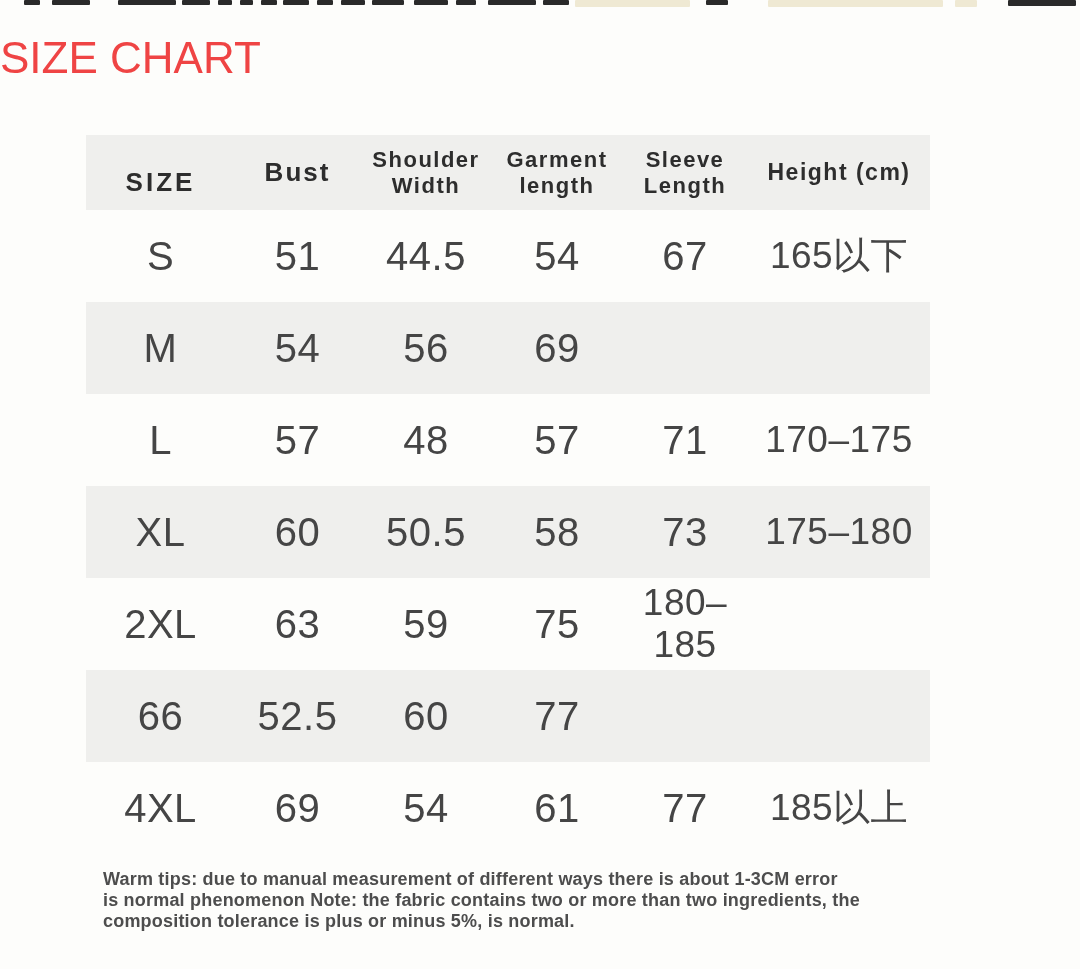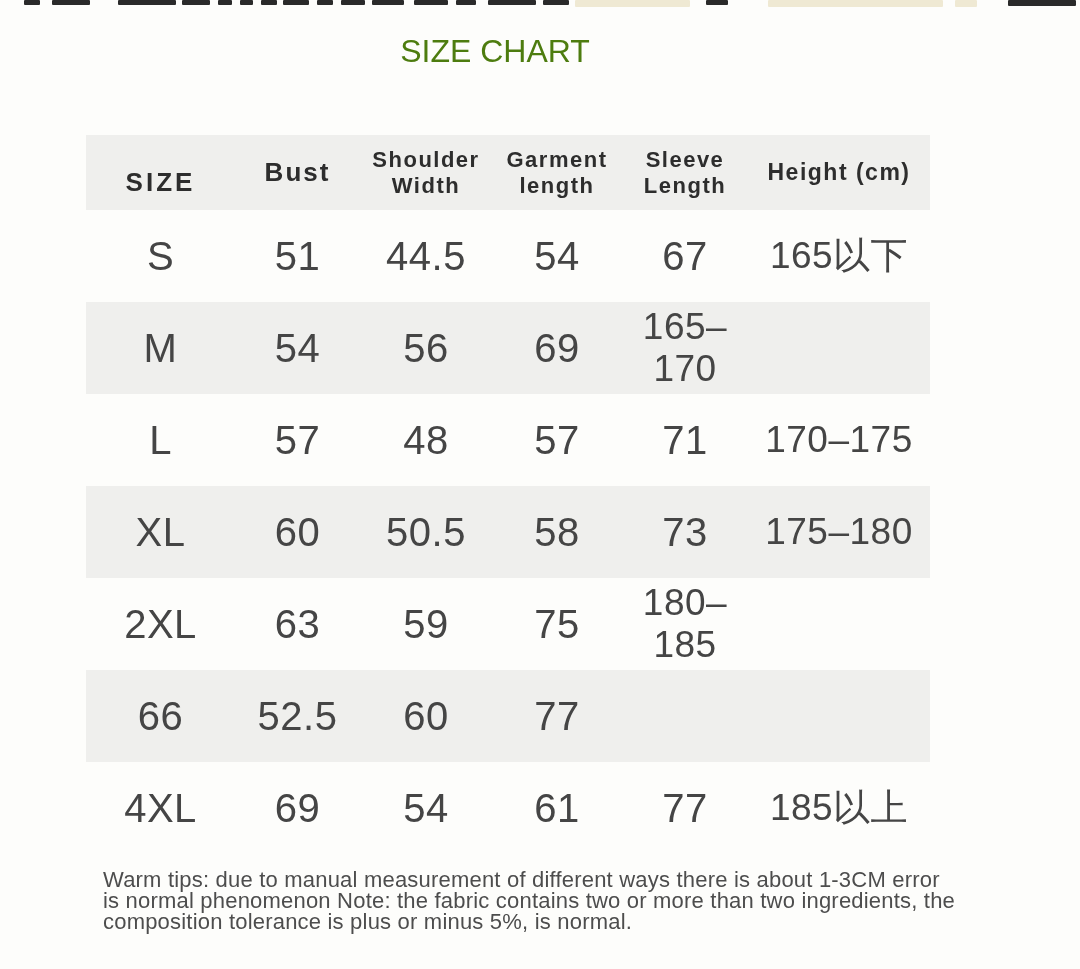--- a/index.html
+++ b/index.html
@@ -7,22 +7,22 @@
     position:relative;width:1080px;height:969px;overflow:hidden;
     background:#fdfdfb;
     font-family:"Liberation Sans","DejaVu Sans",sans-serif;
   }
   
   .top-strip{position:absolute;left:0;top:0;width:1080px;height:8px;}
   .top-strip .frag{position:absolute;top:0;height:5px;background:#2a2a2a;border-radius:1px;}
   .top-strip .pale{background:#efe9d3;height:7px;}
   
   .title{
-    position:absolute;left:0;top:33px;width:990px;text-align:center;
-    font-size:32px;font-weight:400;letter-spacing:0px;color:#4d7c0f;
+    position:absolute;left:0;top:33px;width:990px;
+    font-size:44px;font-weight:400;letter-spacing:0px;color:#ef4444;
   }
   
   .size-table{position:absolute;left:86px;top:135px;width:844px;}
   .trow{
     display:grid;
     grid-template-columns:149px 125px 132px 130px 126px 182px;
     align-items:center;height:92px;
   }
   .trow.head{height:75px;}
   .size-table .trow:nth-child(odd){background:#efefed;}
@@ -32,21 +32,21 @@
     color:#2d2d2d;white-space:pre-line;
   }
   .th.c0{font-size:26px;letter-spacing:3px;margin-top:20px;}
   .th.c1{font-size:26px;letter-spacing:2px;}
   .th.c5{font-size:23px;letter-spacing:1.5px;}
   .td{font-size:40px;font-weight:400;letter-spacing:0.5px;color:#454545;}
   .td.c5{font-size:37px;}
   
   .note{
     position:absolute;left:103px;top:869px;width:900px;
-    font-size:22px;line-height:21px;font-weight:400;
+    font-size:18px;line-height:21px;font-weight:700;
     color:#4d4d4d;letter-spacing:0.2px;
   }
 </style>
 </head>
 <body>
 
 <div class="page">
 
   <div class="top-strip">
     <div class="frag" style="left:24px;width:16px"></div>
@@ -94,21 +94,20 @@
       <div class="cell td c3">54</div>
       <div class="cell td c4">67</div>
       <div class="cell td c5">165以下</div>
     </div>
 
     <div class="trow">
       <div class="cell td c0">M</div>
       <div class="cell td c1">54</div>
       <div class="cell td c3">56</div>
       <div class="cell td c4">69</div>
-      <div class="cell td c5">165–170</div>
     </div>
 
     <div class="trow">
       <div class="cell td c0">L</div>
       <div class="cell td c1">57</div>
       <div class="cell td c2">48</div>
       <div class="cell td c3">57</div>
       <div class="cell td c4">71</div>
       <div class="cell td c5">170–175</div>
     </div>

